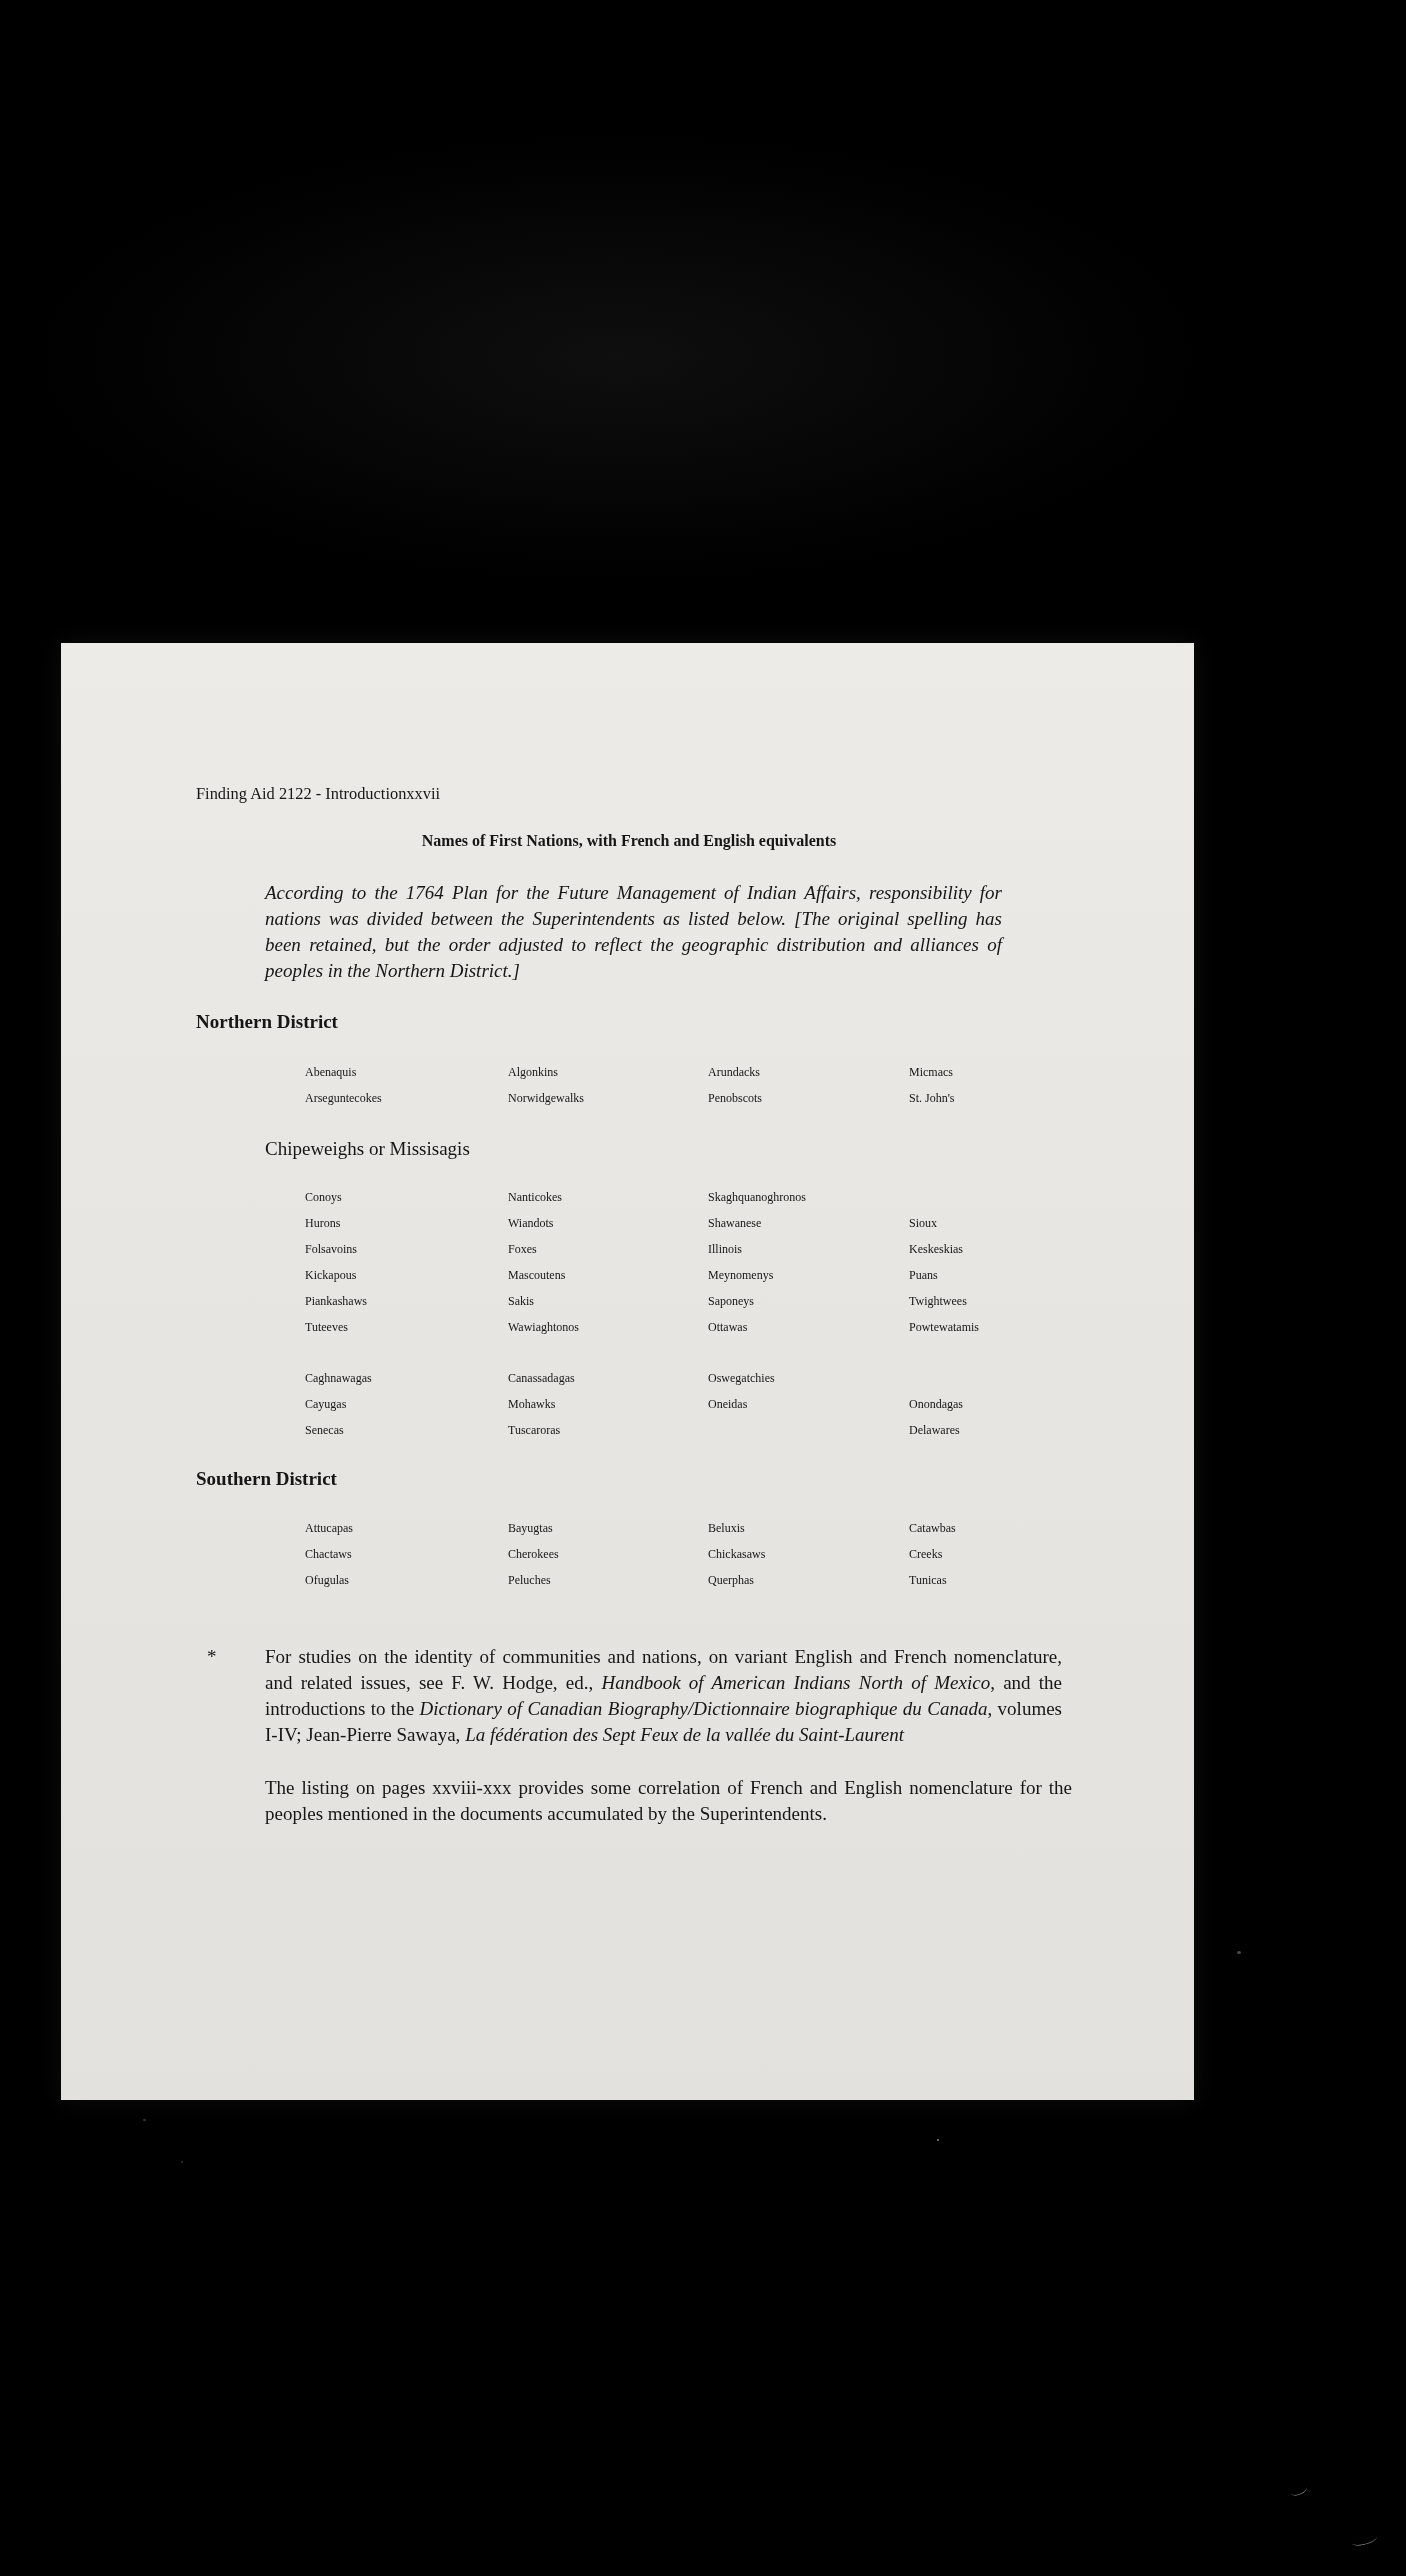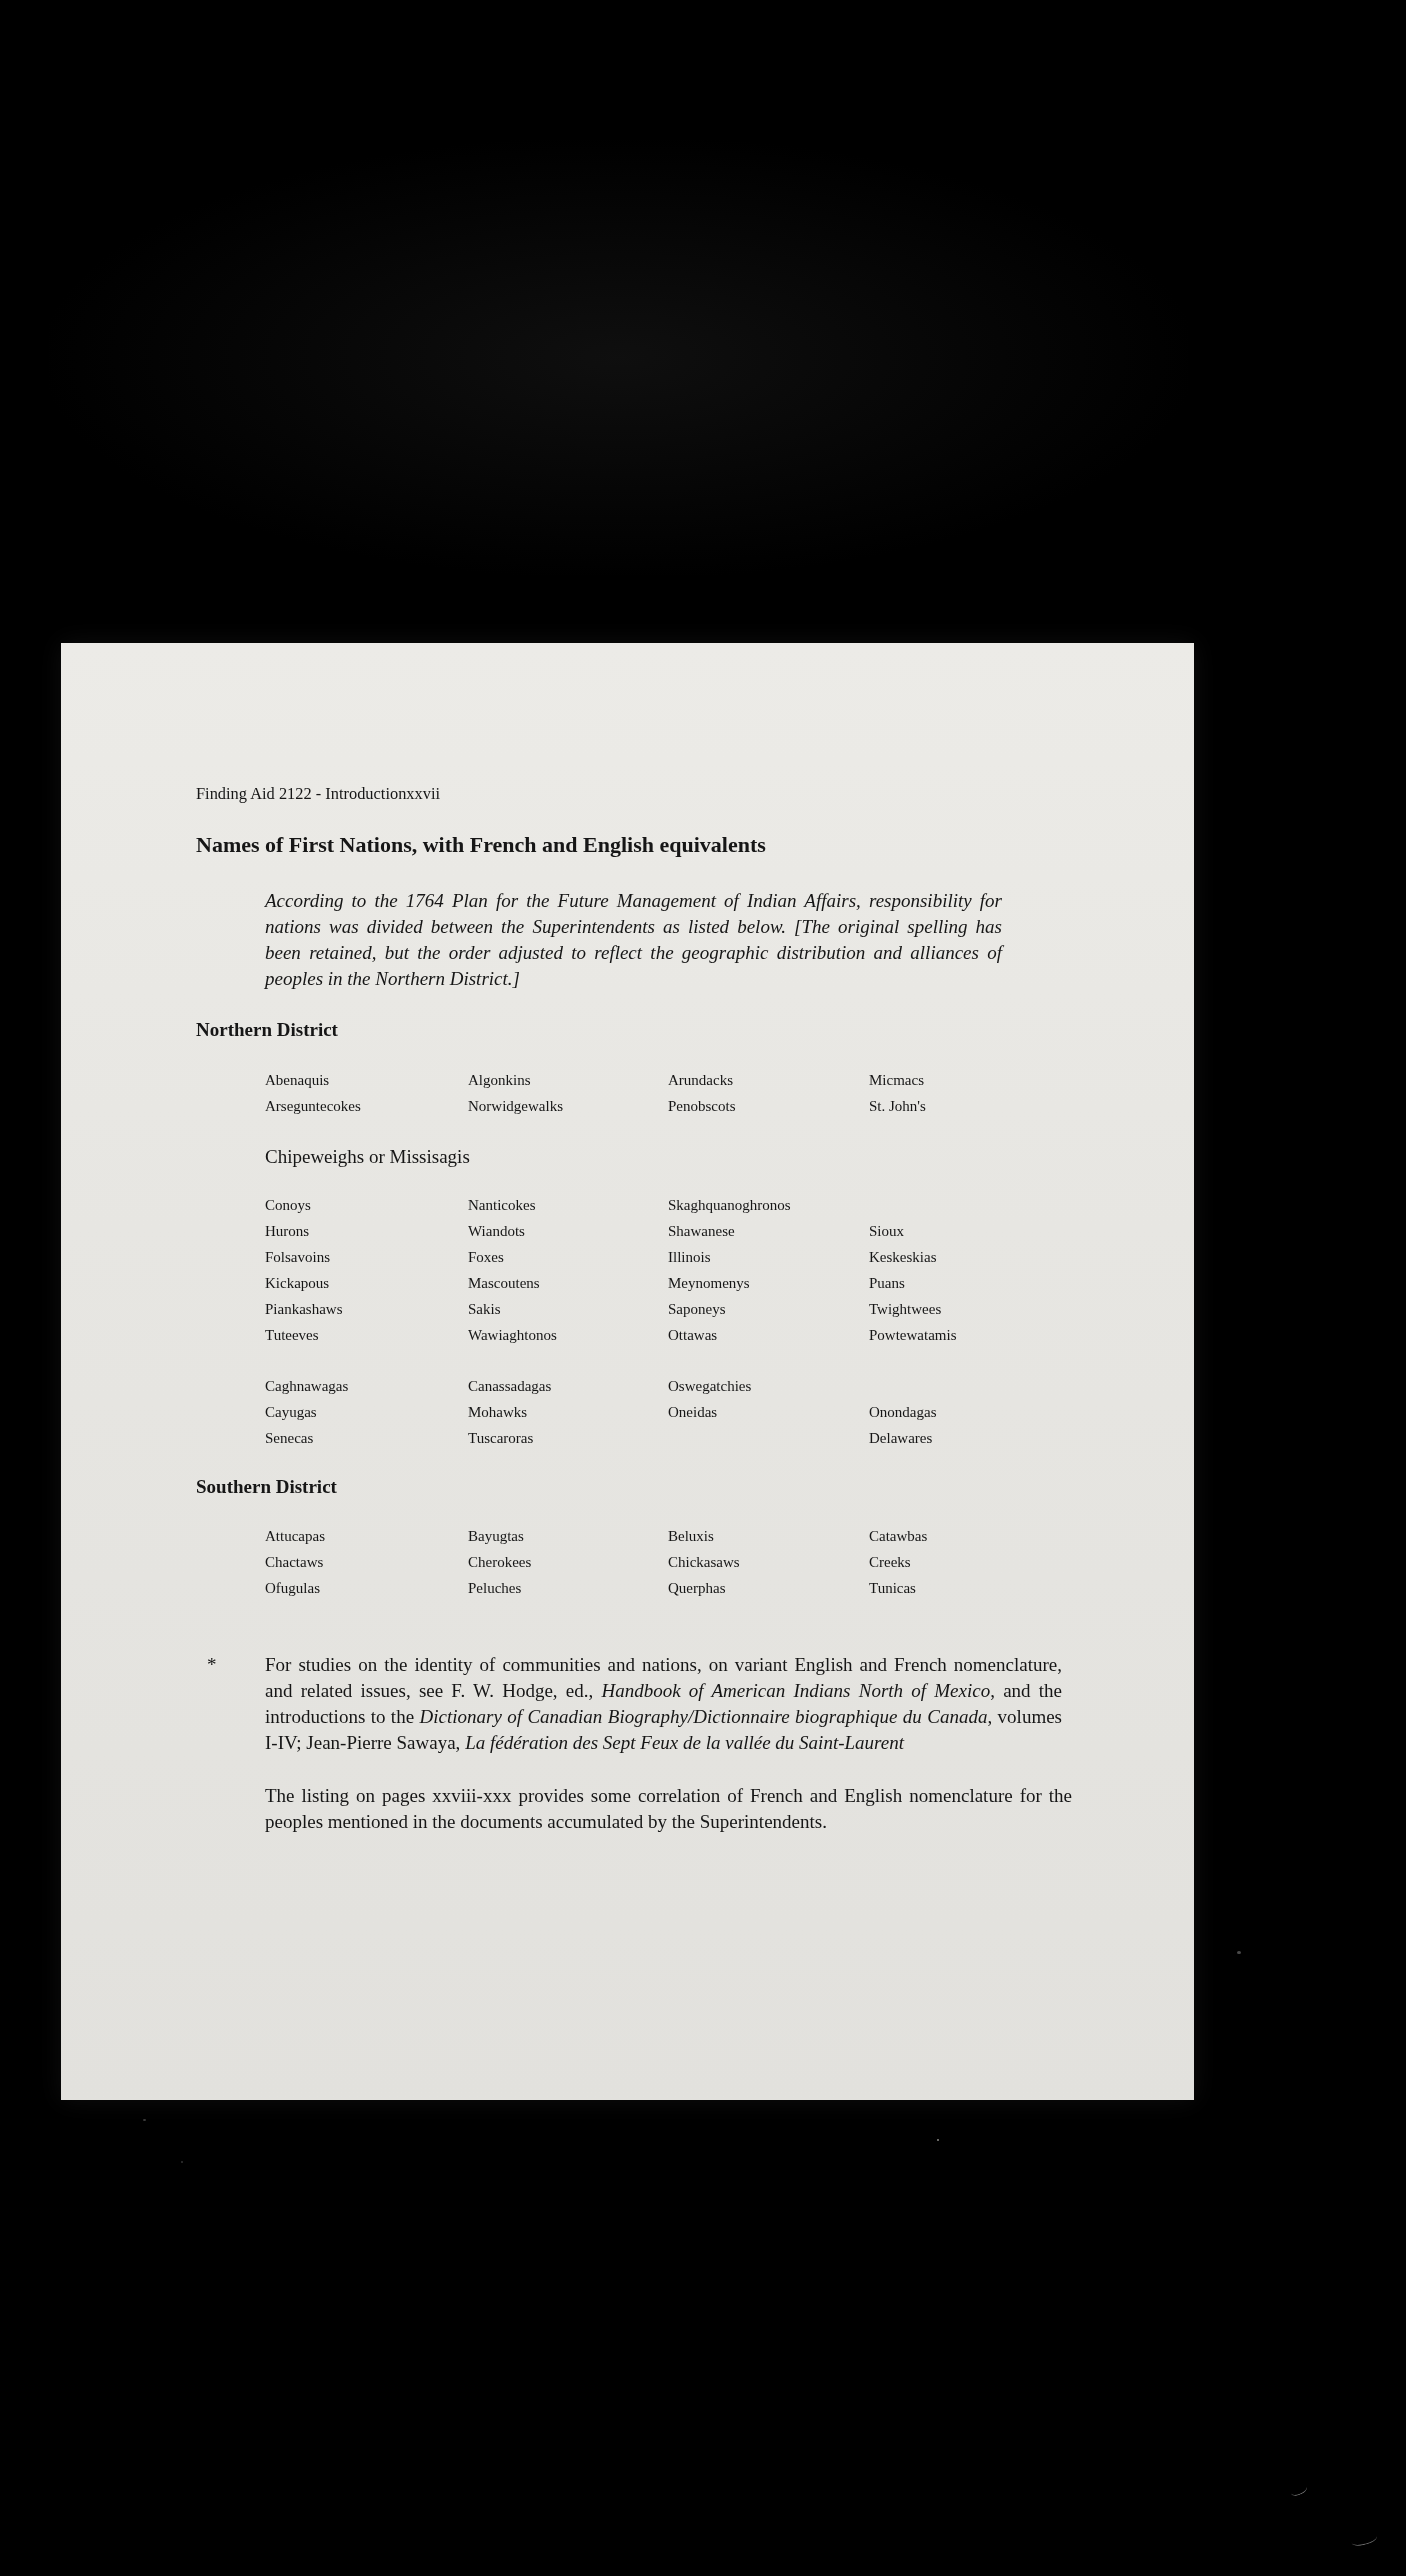--- a/index.html
+++ b/index.html
@@ -22,35 +22,35 @@
     color:#161616;
     box-sizing:border-box;
     padding:141px 132px 0 135px;
     box-shadow:0 0 24px rgba(120,120,120,0.12);
   }
   .pg-header {
     display:flex; align-items:baseline;
     font-size:16.4px; margin:0 0 28px 0;
   }
   .title {
-    font-size:22px; font-weight:bold;
+    text-align:center; font-size:16px; font-weight:bold;
     margin:0 0 30px 0;
   }
   .intro {
     margin:0 0 27px 69px; width:737px;
     font-style:italic; font-size:19px; line-height:26px;
     text-align:justify;
   }
   .district {
     font-size:19px; font-weight:bold; margin:0 0 25.5px 0;
   }
   .grid {
     display:grid; grid-template-columns:203px 200px 201px 1fr;
-    margin:0 0 25px 69px;
-    font-size:15px; line-height:26px;
+    margin:0 0 25px 109px;
+    font-size:12px; line-height:26px;
   }
   .grid .row { display:contents; }
   .sublabel {
     margin:0 0 22px 69px; font-size:19px; line-height:26px;
   }
   .footnote {
     display:flex; margin:51px 0 27px 0;
   }
   .fn-marker {
     margin-left:11px; width:58px; flex:0 0 58px;

